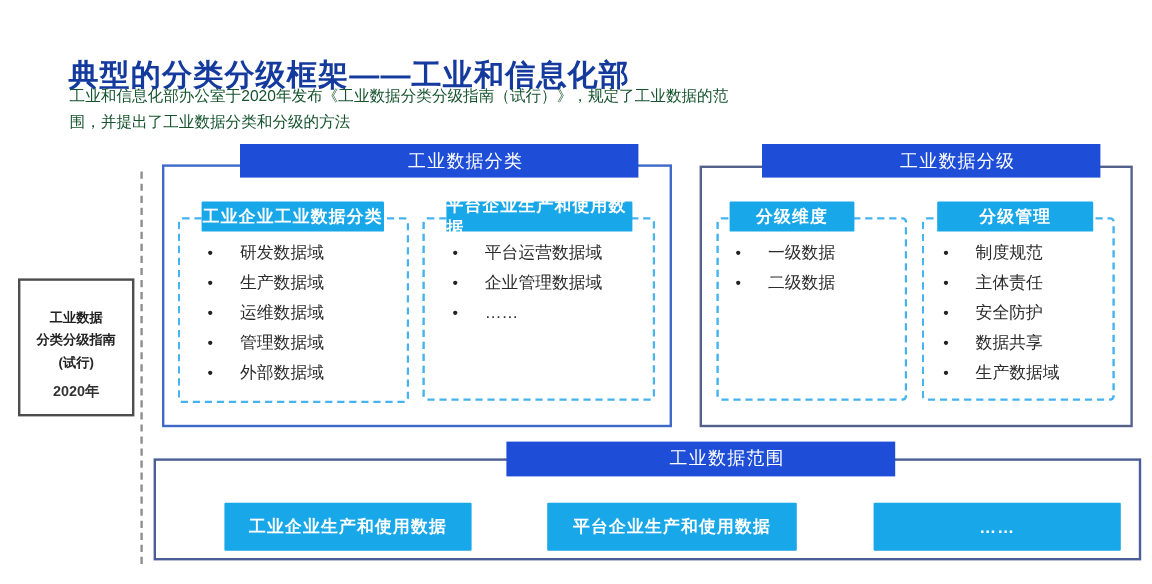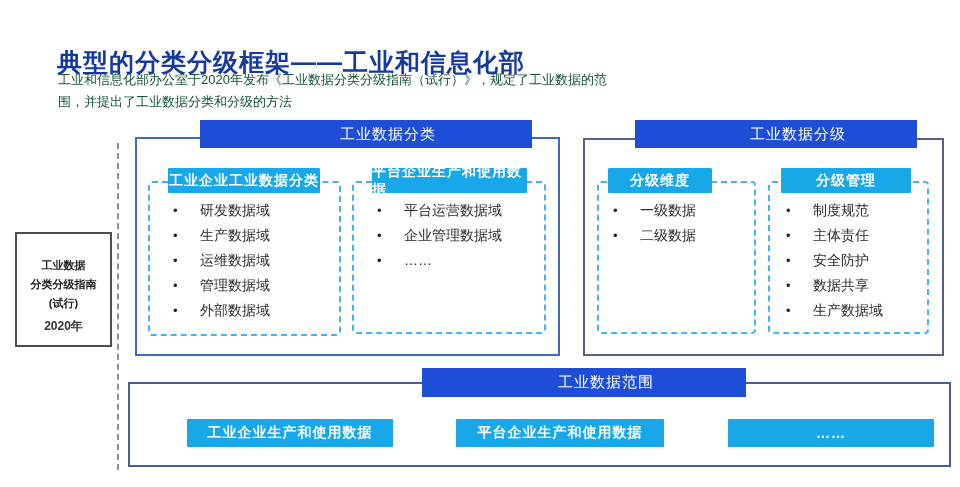--- a/index.html
+++ b/index.html
@@ -62,21 +62,21 @@
     font-size:14px;color:#2b2b2b;line-height:25px;
   }
   ul.bullets li{position:relative;padding-left:32px;white-space:nowrap;}
   ul.bullets li::before{content:"•";position:absolute;left:5px;font-size:13px;color:#222;}
   .ul1{left:168px;top:198px;}
   .ul2{left:372px;top:198px;}
   .ul3{left:608px;top:198px;}
   .ul4{left:781px;top:198px;}
   
   .scope-box{
-    position:absolute;top:419px;height:28px;background:#18a7e8;color:#fff;
+    position:absolute;top:419px;height:40px;background:#18a7e8;color:#fff;
     font-weight:bold;font-size:14px;display:flex;align-items:center;justify-content:center;
     letter-spacing:1px;z-index:4;border-radius:1px;
   }
   .sb1{left:187px;width:206px;}
   .sb2{left:456px;width:208px;}
   .sb3{left:728px;width:206px;}
 </style>
 </head>
 <body>
 

